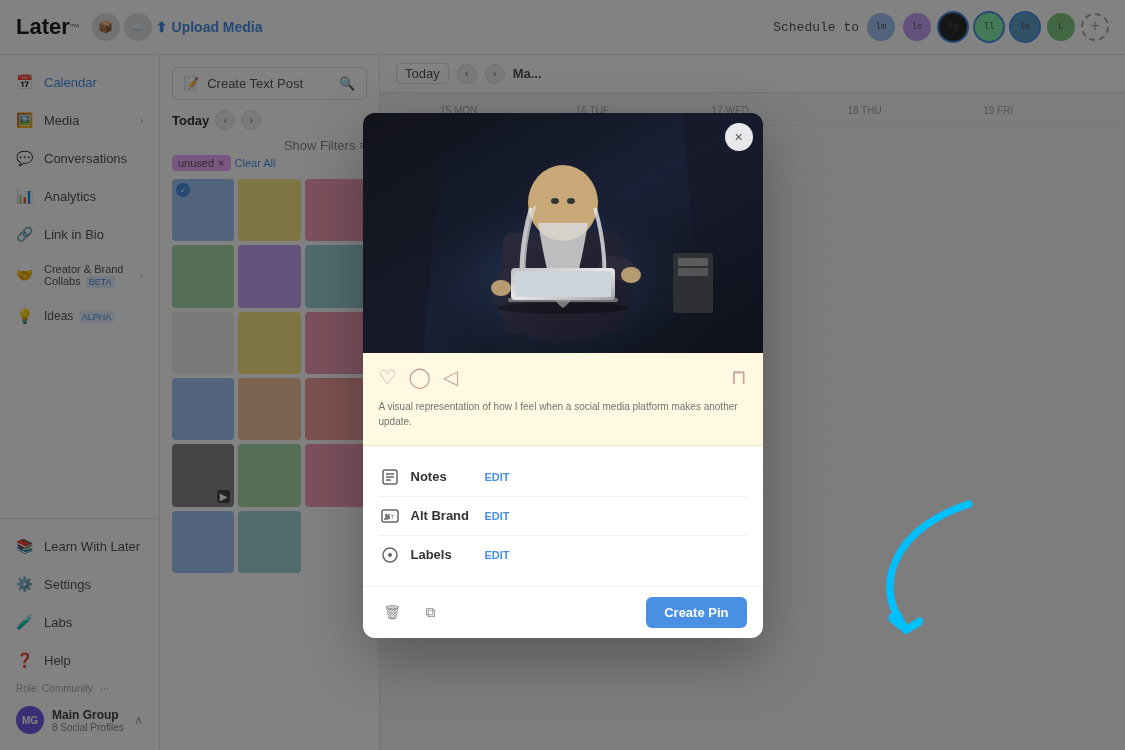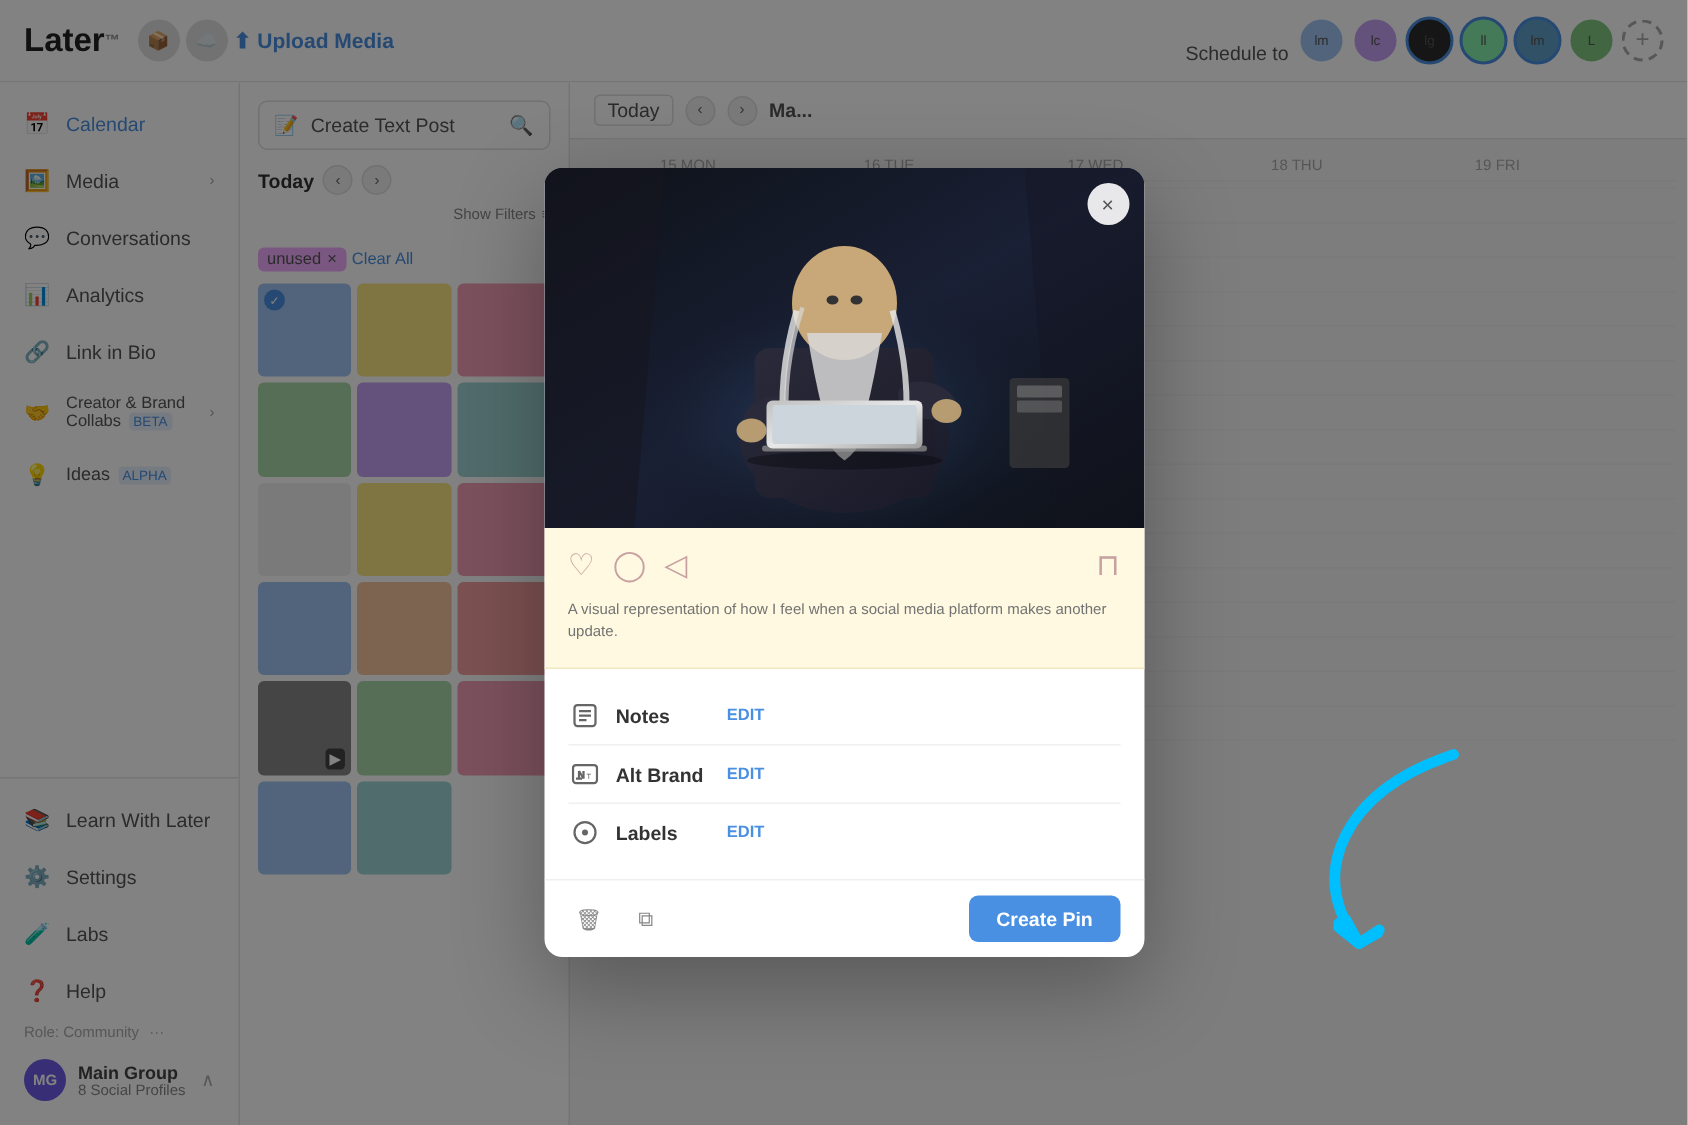--- a/index.html
+++ b/index.html
@@ -65,22 +65,23 @@
       display: flex;
       align-items: center;
       gap: 4px;
     }
 
     .schedule-to {
       margin-left: auto;
       font-size: 13px;
       color: #555;
       display: flex;
-      align-items: flex-end;
+      align-items: center;
       gap: 6px;
+      font-family: Liberation Mono, monospace;
     }
 
     .social-avatars {
       display: flex;
       gap: 4px;
       align-items: center;
     }
 
     .social-avatar {
       width: 32px;
@@ -252,23 +253,23 @@
       justify-content: center;
       font-size: 10px;
       cursor: pointer;
       color: #666;
     }
 
     .filter-row {
       display: flex;
       align-items: center;
       justify-content: flex-end;
-      font-size: 10px;
+      font-size: 13px;
       color: #888;
-      margin-bottom: 16px;
+      margin-bottom: 2px;
     }
 
     .tag-badge {
       background: #f0abfc;
       border-radius: 4px;
       padding: 2px 6px;
       font-size: 11px;
       color: #555;
       display: flex;
       align-items: center;

